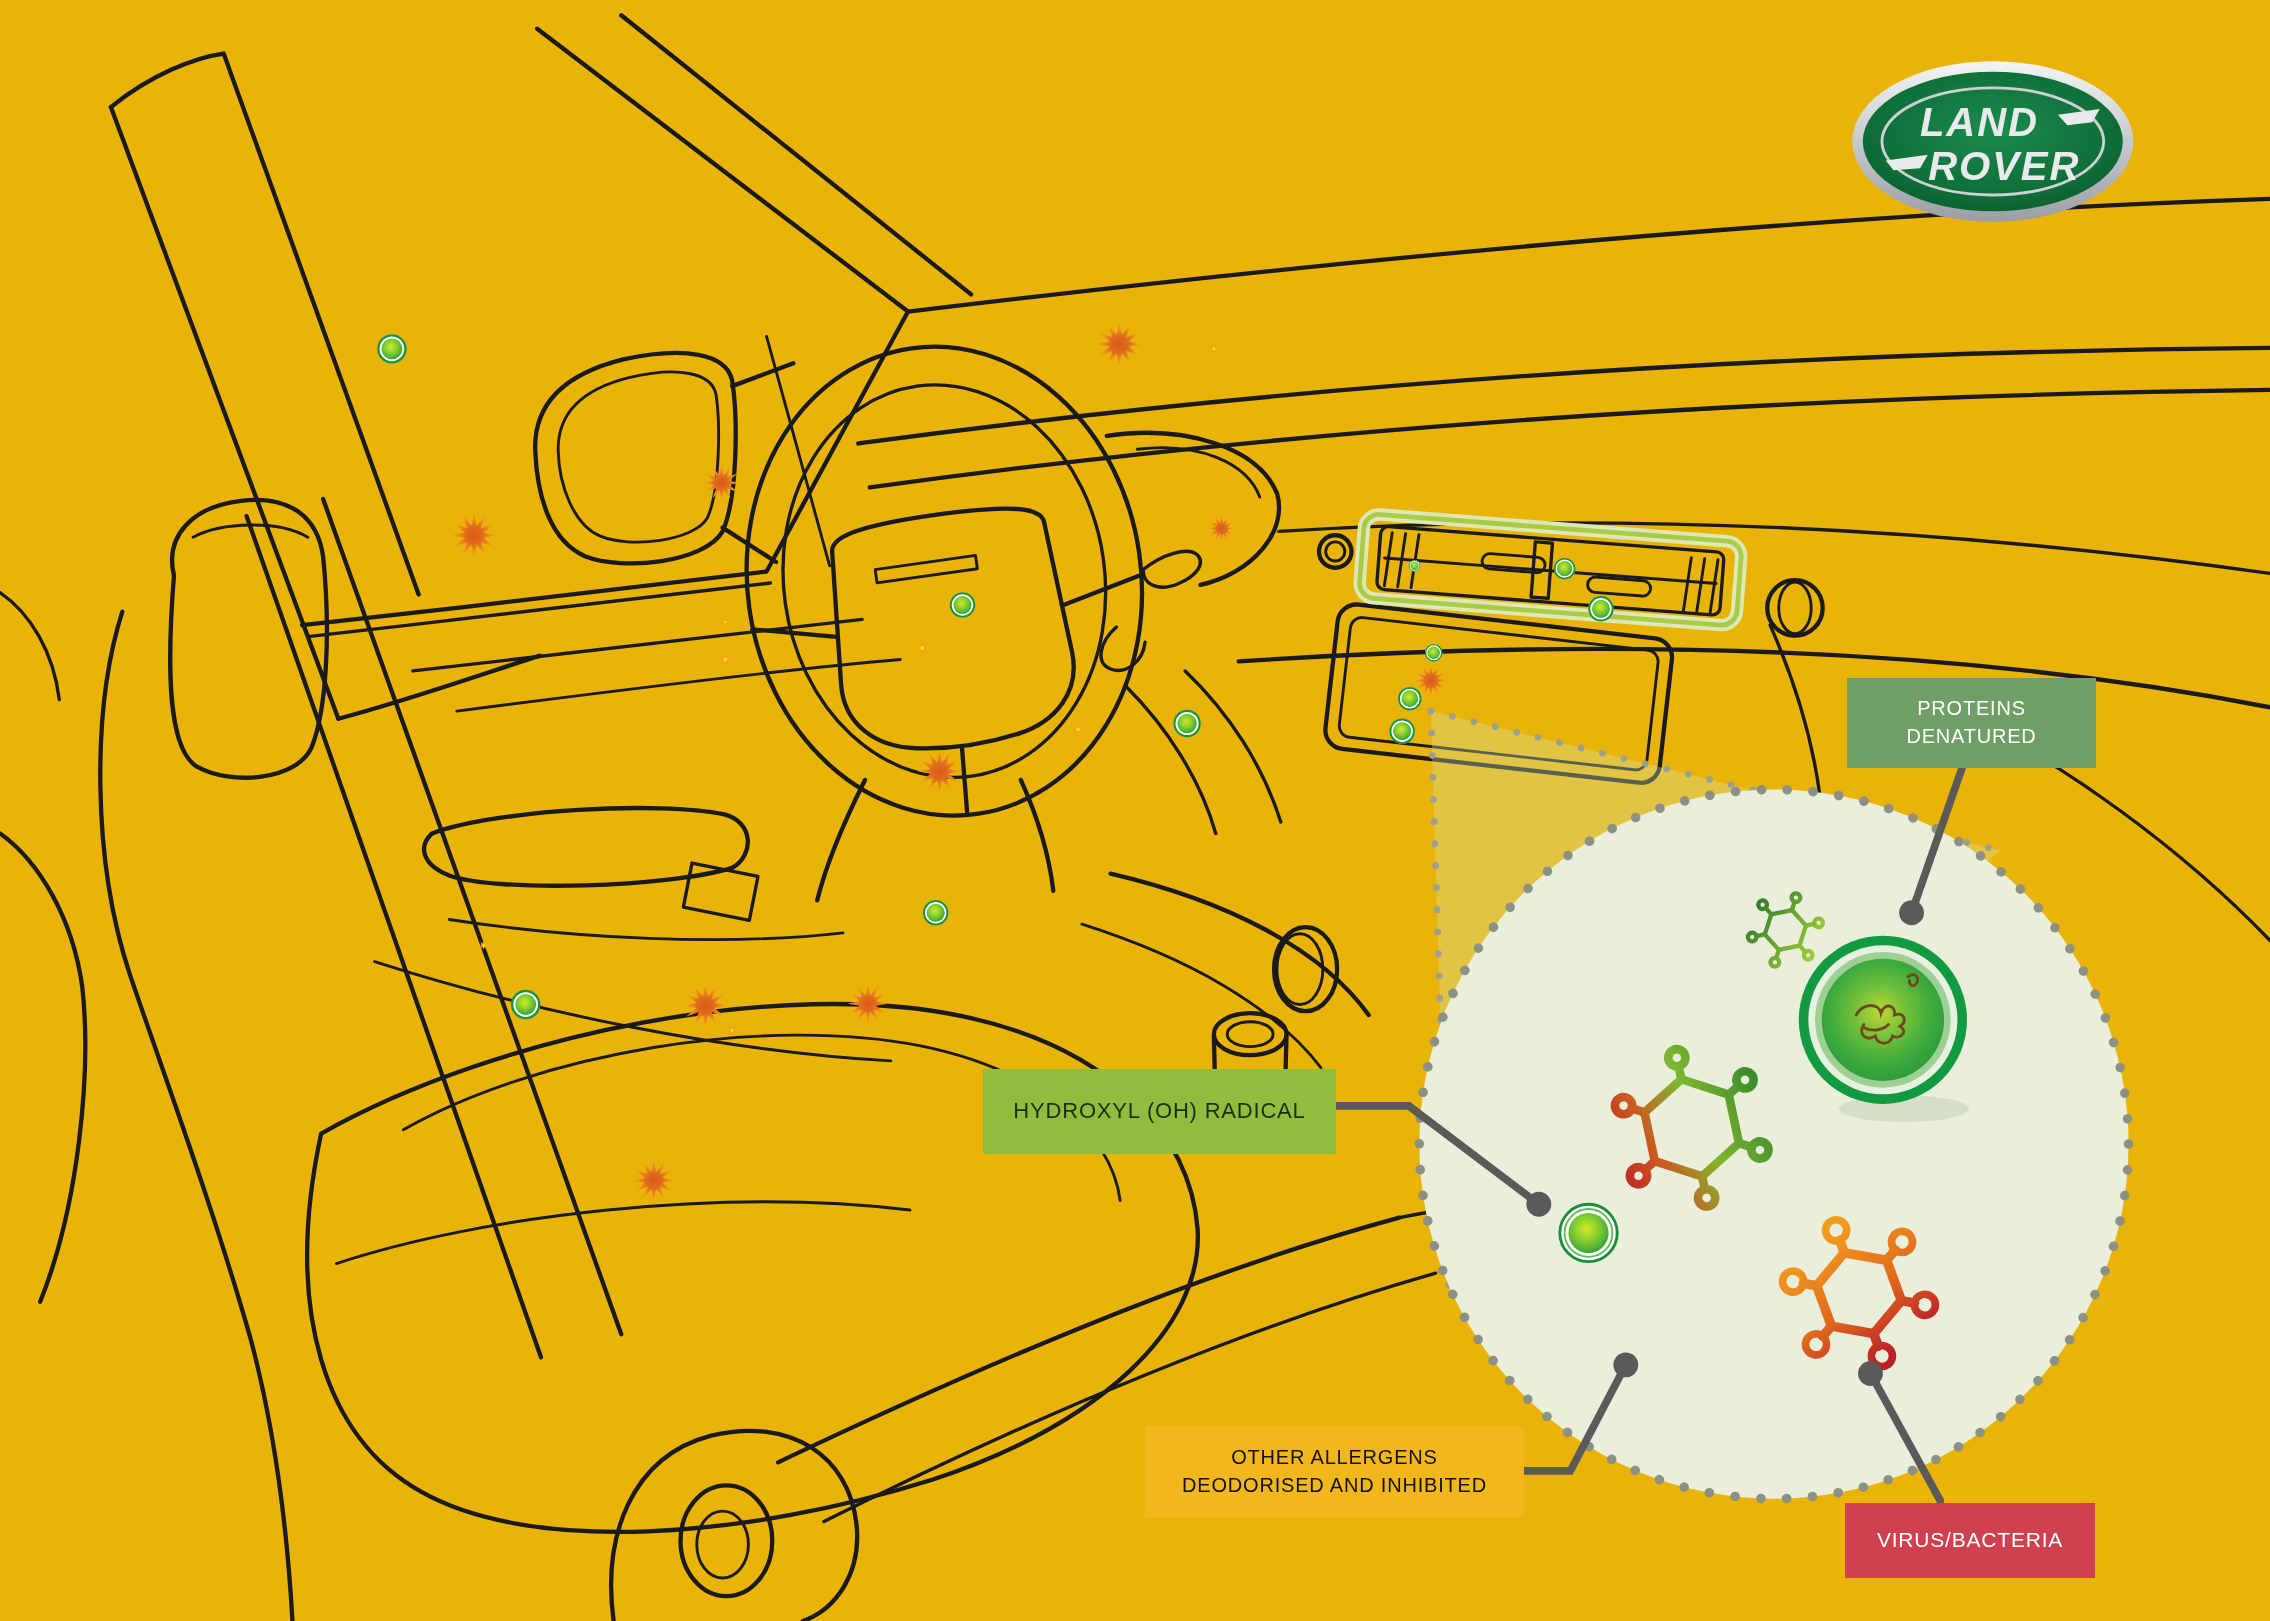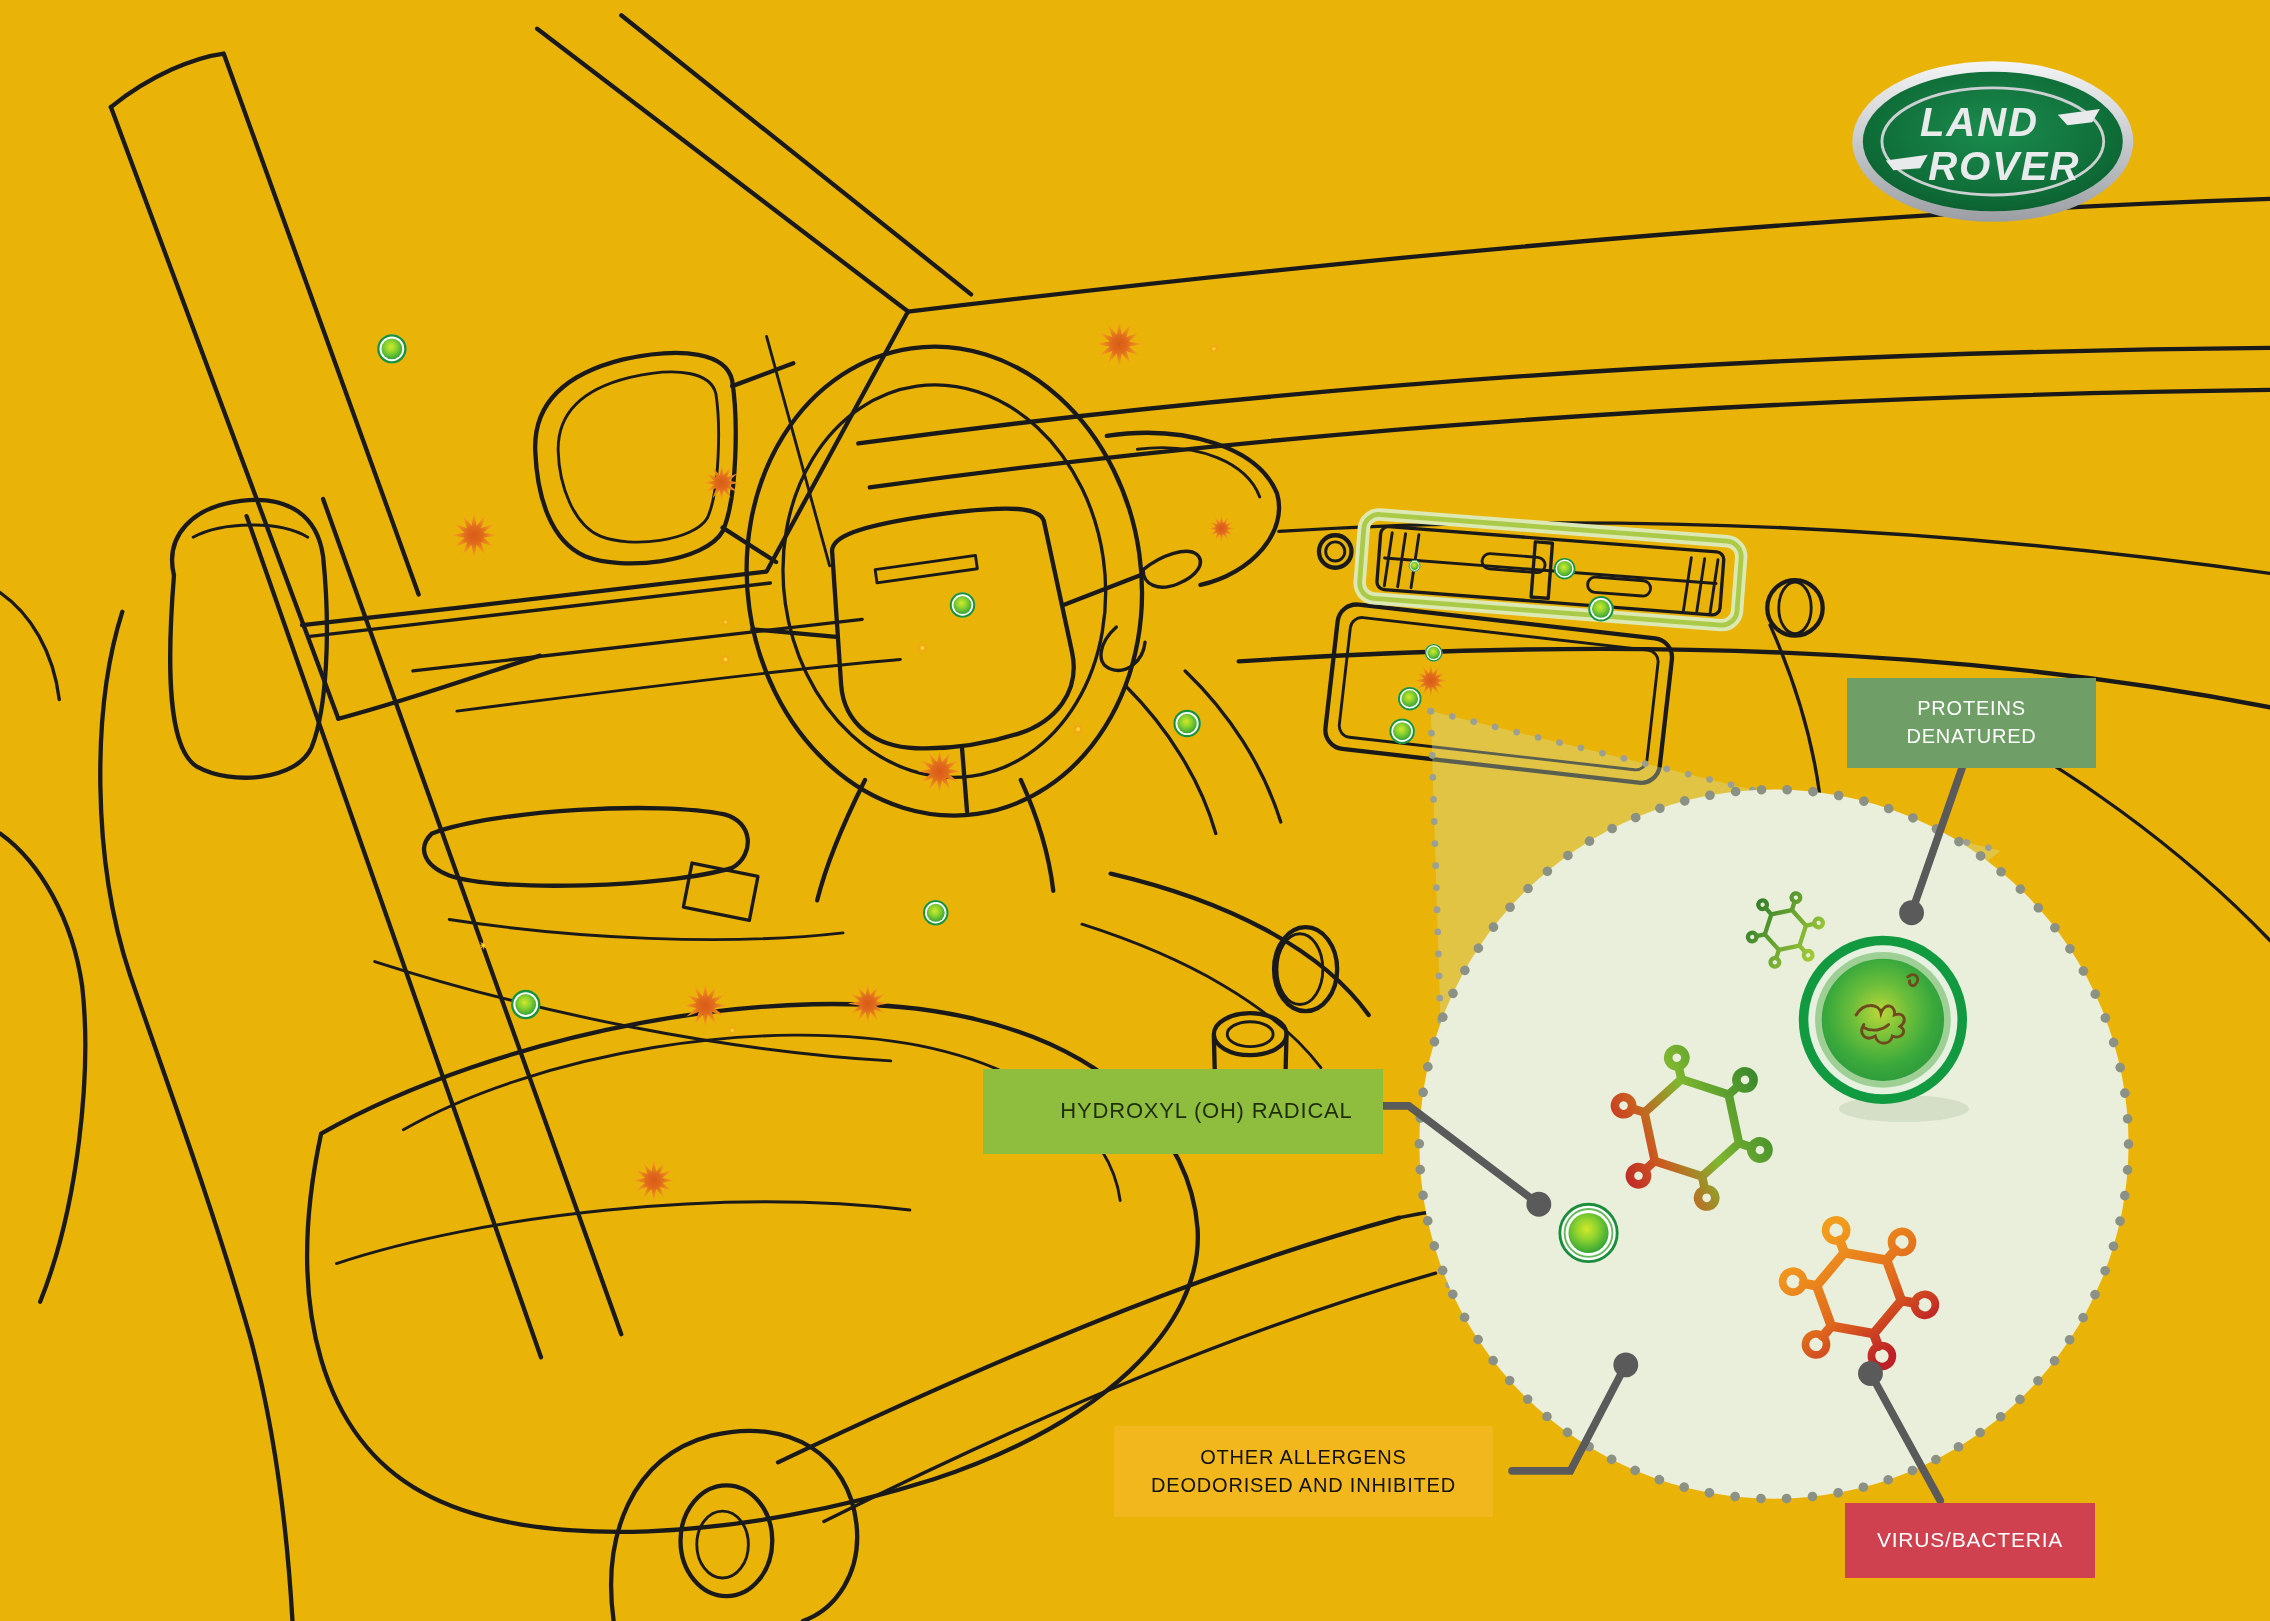--- a/index.html
+++ b/index.html
@@ -3,22 +3,22 @@
 <meta charset="utf-8">
 <style>
   html,body{margin:0;padding:0;background:#ffffff;}
   .page{position:relative;width:2270px;height:1621px;overflow:hidden;background:#eab308;
         font-family:"Liberation Sans", sans-serif;}
   .page svg{position:absolute;left:0;top:0;}
   .callout{position:absolute;display:flex;flex-direction:column;align-items:center;justify-content:center;
            text-align:center;font-weight:normal;letter-spacing:0.8px;line-height:1.38;}
   .callout .ln{white-space:nowrap;}
   #callout-proteins{left:1847px;top:678px;width:249px;height:90px;font-size:20px;}
-  #callout-hydroxyl{left:983px;top:1069px;width:353px;height:85px;font-size:22px;padding-left:47px;}
-  #callout-allergens{left:1114px;top:1426px;width:379px;height:91px;font-size:20px;}
+  #callout-hydroxyl{left:983px;top:1069px;width:353px;height:85px;font-size:22px;}
+  #callout-allergens{left:1145px;top:1426px;width:379px;height:91px;font-size:20px;}
   #callout-virus{left:1845px;top:1503px;width:250px;height:75px;font-size:21px;justify-content:center;}
   .dotline{stroke:#9aa094;stroke-width:7;stroke-dasharray:0.1 23;stroke-linecap:round;fill:none;}
 </style>
 </head>
 <body>
 
 <div class="page">
 
 <svg width="2270" height="1621" viewBox="0 0 2375 1696">
   <defs>

